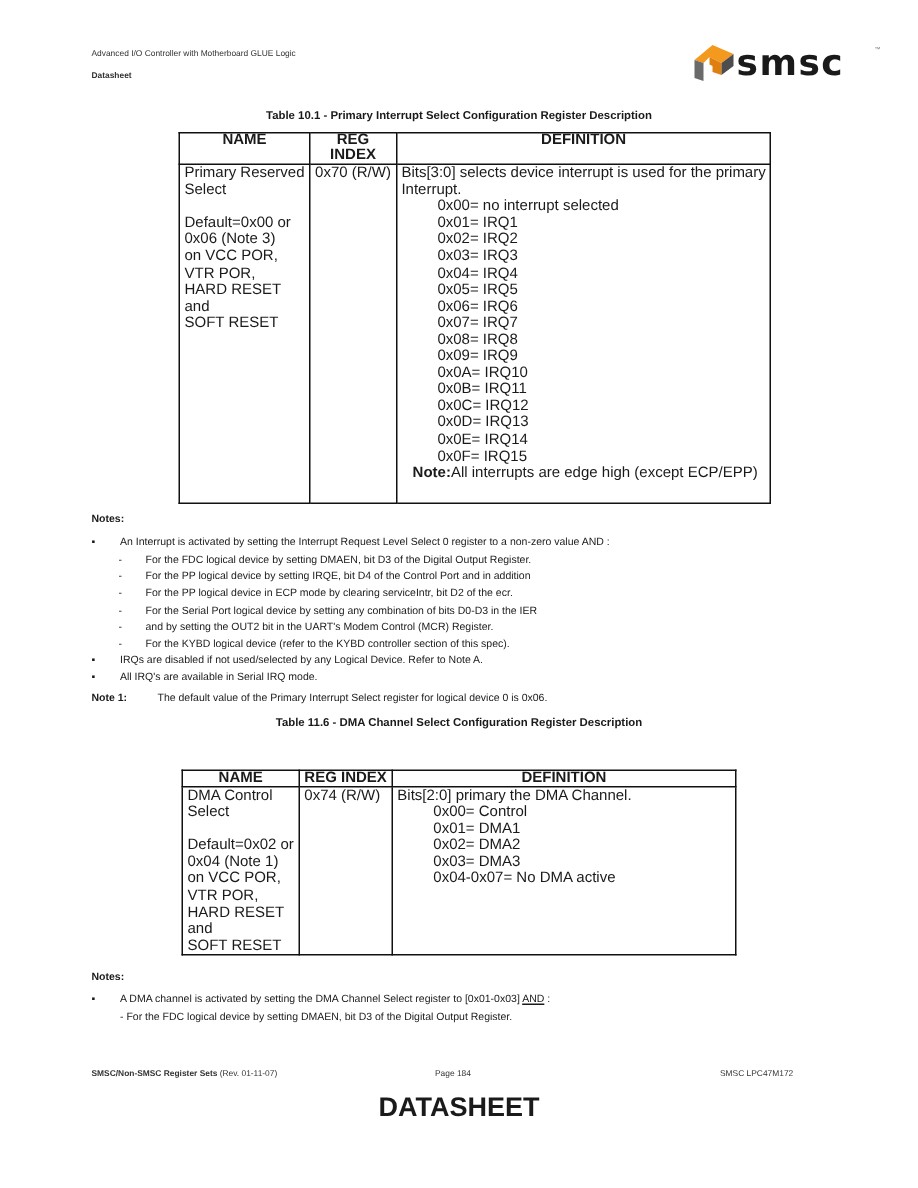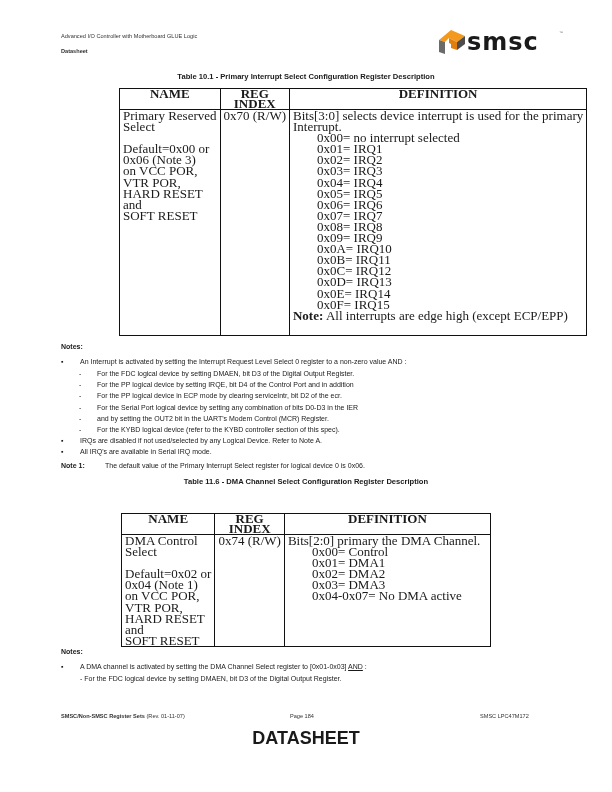--- a/index.html
+++ b/index.html
@@ -1,32 +1,32 @@
 <!DOCTYPE html>
 <html><head>
 <meta charset="utf-8">
 <style>
   html, body { margin: 0; padding: 0; background: #ffffff; }
   body { width: 612px; height: 792px; position: relative; overflow: hidden;
          font-family: "Liberation Sans", sans-serif; color: #1a1a1a; }
   .abs { position: absolute; }
   .hdr-title { left: 61px; top: 33px; font-size: 5.6px; color: #333; }
   .hdr-sub { left: 61px; top: 48px; font-size: 5.6px; font-weight: bold; color: #333; }
-  .logo { left: 435px; top: 26px; width: 130px; height: 34px; }
+  .logo { left: 459px; top: 26px; width: 130px; height: 34px; }
   .logo-text { position: absolute; left: 32px; top: 2px; font-size: 24px; font-weight: bold;
                letter-spacing: 1px; color: #1a1a1a; font-family: "DejaVu Sans", sans-serif; }
   .logo-tm { position: absolute; left: 124px; top: 4px; font-size: 4px; color: #777; }
   .caption { left: 0; width: 612px; text-align: center; font-size: 7.6px; font-weight: bold; }
-  table.reg { position: absolute; border-collapse: collapse; font-size: 13px; font-family: Liberation Serif, serif; }
+  table.reg { position: absolute; border-collapse: collapse; font-size: 10px; }
   table.reg th, table.reg td { border: 0.9px solid #111; vertical-align: top; padding: 0 3px; }
   table.reg th { font-weight: bold; text-align: center; height: 10px; line-height: 10px; }
   .cell-line { line-height: 11.1px; white-space: nowrap; }
   .indent { padding-left: 24px; }
-  .center { text-align: center; }
-  .note-b { font-weight: bold; display: inline-block; width: 33px; }
+  .center { }
+  .note-b { font-weight: bold; display: inline-block; width: 33px; text-align: right; }
   .notes-head { left: 61px; font-size: 7px; font-weight: bold; }
   .bullet-row { left: 61px; font-size: 7px; white-space: nowrap; }
   .bullet { display: inline-block; width: 19px; }
   .sub-row { left: 67px; font-size: 7px; white-space: nowrap; }
   .dash { display: inline-block; width: 18px; }
   .note1 { left: 61px; font-size: 7px; white-space: nowrap; }
   .note1 b { display: inline-block; width: 44px; }
   .footer { top: 713px; font-size: 5.6px; color: #333; }
   .big { left: 0; width: 612px; text-align: center; top: 728px; font-size: 18px; font-weight: bold; }
   u { text-decoration: underline; }

